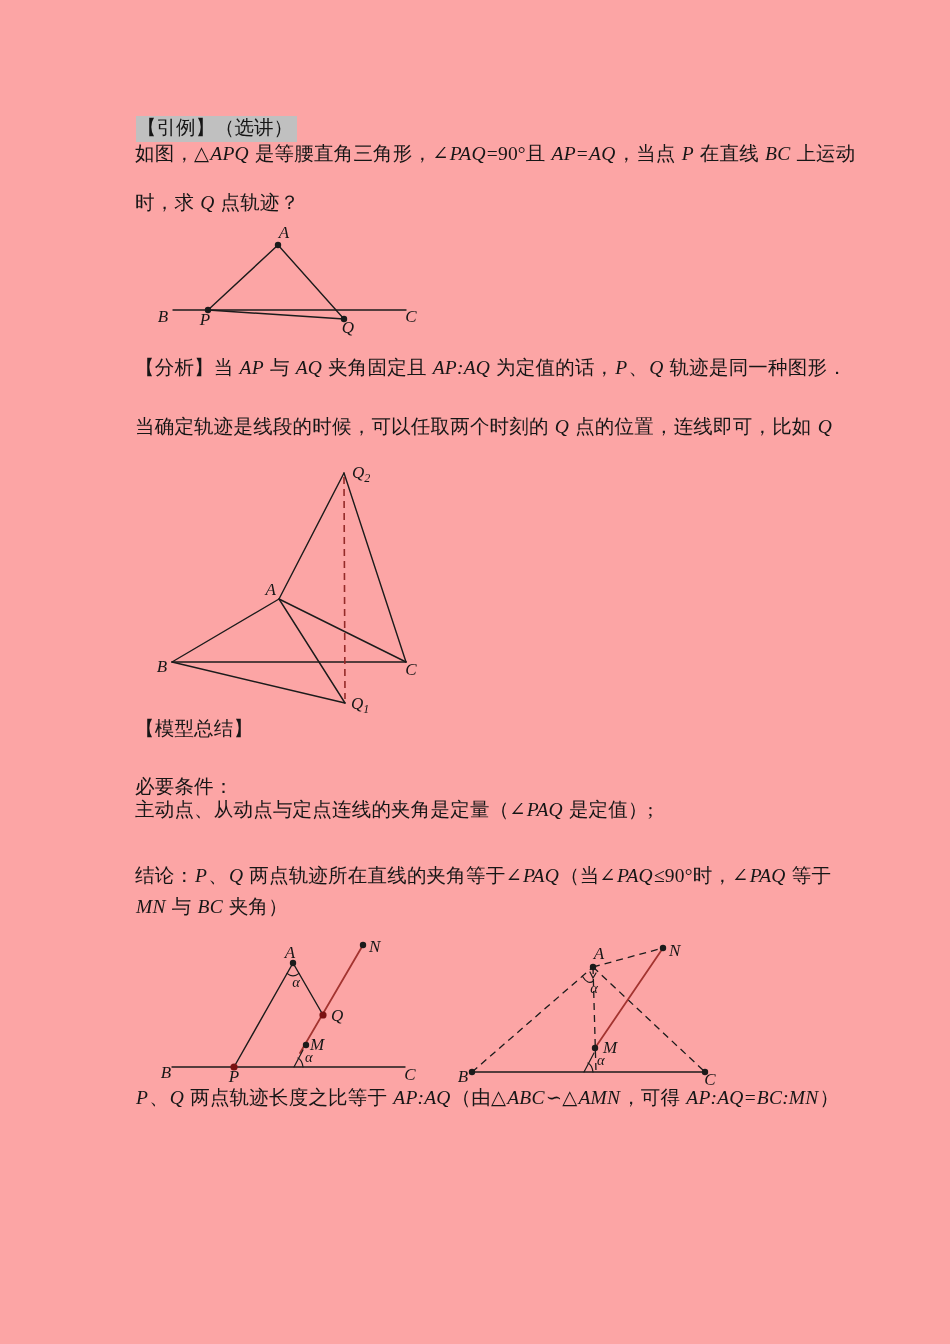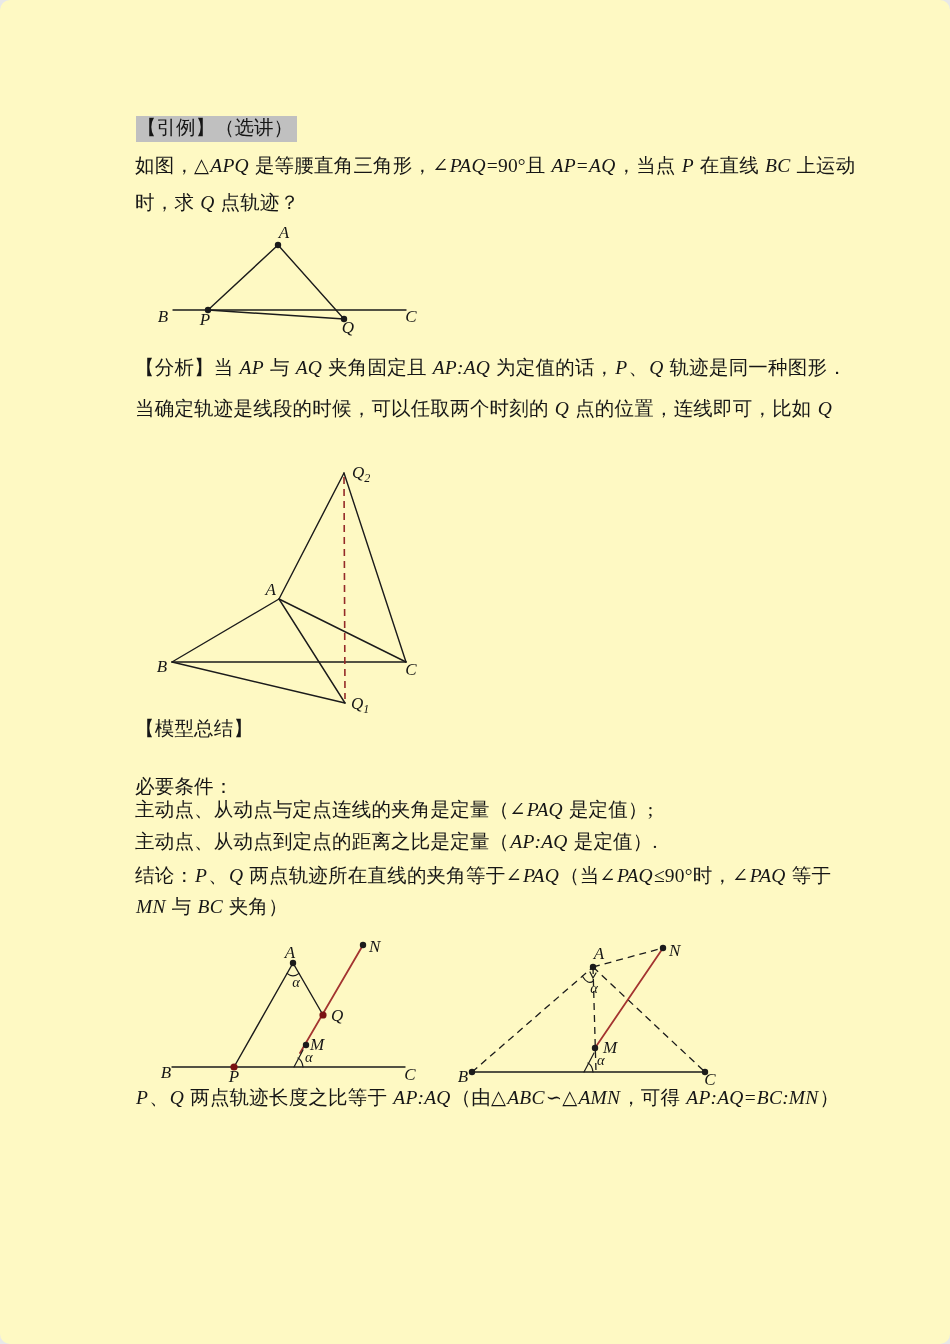--- a/index.html
+++ b/index.html
@@ -1,21 +1,20 @@
 <!DOCTYPE html>
 <html><head>
 <meta charset="utf-8">
 <style>
   html,body{margin:0;padding:0;background:#e8e8e8;}
   .page{
     position:relative;width:950px;height:1344px;margin:0 auto;
-    background:#fef9c3;overflow:hidden;
+    background:#fca5a5;overflow:hidden;
     font-family:"Liberation Serif","DejaVu Serif",serif;
     color:var(--txt,#161616);
-    border-radius:10px;
   }
   .line{
     position:absolute;left:135px;white-space:nowrap;
     font-size:19.5px;line-height:27px;letter-spacing:0.2px;
   }
   .line .it{font-style:italic;padding:0 1px;}
   .hl-header{
     position:absolute;left:136px;top:116px;
     font-size:19.5px;line-height:24px;
     background:var(--hl,#c0c0c0);padding:0 4px 2px 1px;
@@ -35,21 +34,21 @@
   .alpha{font-size:14.5px;}
   .fsub{font-size:12px;font-style:italic;}
 </style>
 </head>
 <body>
 
 <div class="page" style="--hl: #c0c0c0; --ink: #1b1b1b; --txt: #161616; --red: #a33430; --dred: #942a28; --rdot: #7a1212;">
 
   <div class="hl-header">【引例】（选讲）</div>
 
-  <div class="line" style="top:152px"><span>如图，△</span><span class="it">APQ</span><span> 是等腰直角三角形，∠</span><span class="it">PAQ</span><span>=90°且 </span><span class="it">AP</span><span>=</span><span class="it">AQ</span><span>，当点 </span><span class="it">P</span><span> 在直线 </span><span class="it">BC</span><span> 上运动</span></div>
+  <div class="line" style="top:140px"><span>如图，△</span><span class="it">APQ</span><span> 是等腰直角三角形，∠</span><span class="it">PAQ</span><span>=90°且 </span><span class="it">AP</span><span>=</span><span class="it">AQ</span><span>，当点 </span><span class="it">P</span><span> 在直线 </span><span class="it">BC</span><span> 上运动</span></div>
   <div class="line" style="top:189px"><span>时，求 </span><span class="it">Q</span><span> 点轨迹？</span></div>
 
   <svg class="fig" style="left:140px;top:222px" width="290" height="120" viewBox="140 222 290 120">
     <g>
       <line class="stroke" x1="173" y1="310" x2="406" y2="310"></line>
       <line class="stroke" x1="208" y1="310" x2="278" y2="245"></line>
       <line class="stroke" x1="278" y1="245" x2="344" y2="319"></line>
       <line class="stroke" x1="208" y1="310" x2="344" y2="319"></line>
     </g>
     <g>
@@ -60,21 +59,21 @@
     <g>
       <text class="flabel" x="284" y="238" text-anchor="middle">A</text>
       <text class="flabel" x="163" y="322" text-anchor="middle">B</text>
       <text class="flabel" x="205" y="325" text-anchor="middle">P</text>
       <text class="flabel" x="348" y="333" text-anchor="middle">Q</text>
       <text class="flabel" x="411" y="322" text-anchor="middle">C</text>
     </g>
   </svg>
 
   <div class="line" style="top:354px"><span>【分析】当 </span><span class="it">AP</span><span> 与 </span><span class="it">AQ</span><span> 夹角固定且 </span><span class="it">AP:AQ</span><span> 为定值的话，</span><span class="it">P</span><span>、</span><span class="it">Q</span><span> 轨迹是同一种图形．</span></div>
-  <div class="line" style="top:395px"><span>当确定轨迹是线段的时候，可以任取两个时刻的 </span><span class="it">Q</span><span> 点的位置，连线即可，比如 </span><span class="it">Q</span></div>
+  <div class="line" style="top:413px"><span>当确定轨迹是线段的时候，可以任取两个时刻的 </span><span class="it">Q</span><span> 点的位置，连线即可，比如 </span><span class="it">Q</span></div>
 
   <svg class="fig" style="left:145px;top:460px" width="290" height="258" viewBox="145 460 290 258">
     <g>
       <line class="stroke" x1="344" y1="473" x2="279" y2="599"></line>
       <line class="stroke" x1="344" y1="473" x2="406" y2="662"></line>
       <line class="stroke" x1="279" y1="599" x2="172" y2="662"></line>
       <line class="stroke" x1="279" y1="599" x2="406" y2="662"></line>
       <line class="stroke" x1="279" y1="599" x2="345" y2="703"></line>
       <line class="stroke" x1="172" y1="662" x2="406" y2="662"></line>
       <line class="stroke" x1="172" y1="662" x2="345" y2="703"></line>
@@ -85,21 +84,20 @@
       <text class="flabel" x="276" y="595" text-anchor="end">A</text>
       <text class="flabel" x="162" y="672" text-anchor="middle">B</text>
       <text class="flabel" x="411" y="675" text-anchor="middle">C</text>
       <text class="flabel" x="351" y="709"><tspan>Q</tspan><tspan class="fsub" dy="4">1</tspan></text>
     </g>
   </svg>
 
   <div class="line" style="top:715px"><span>【模型总结】</span></div>
   <div class="line" style="top:773px"><span>必要条件：</span></div>
   <div class="line" style="top:796px"><span>主动点、从动点与定点连线的夹角是定量（∠</span><span class="it">PAQ</span><span> 是定值）;</span></div>
-  <div class="line" style="top:828px"><span>主动点、从动点到定点的距离之比是定量（</span><span class="it">AP:AQ</span><span> 是定值）.</span></div>
   <div class="line" style="top:862px"><span>结论：</span><span class="it">P</span><span>、</span><span class="it">Q</span><span> 两点轨迹所在直线的夹角等于∠</span><span class="it">PAQ</span><span>（当∠</span><span class="it">PAQ</span><span>≤90°时，∠</span><span class="it">PAQ</span><span> 等于</span></div>
   <div class="line" style="top:893px"><span class="it">MN</span><span> 与 </span><span class="it">BC</span><span> 夹角）</span></div>
 
   <svg class="fig" style="left:155px;top:932px" width="270" height="155" viewBox="155 932 270 155">
     <g>
       <line class="stroke" x1="172" y1="1067" x2="405" y2="1067"></line>
       <line class="stroke" x1="234" y1="1067" x2="293" y2="963"></line>
       <line class="stroke" x1="293" y1="963" x2="323" y2="1015"></line>
       <line class="red-line" x1="300" y1="1053" x2="363" y2="945"></line>
       <line class="stroke thin" x1="294" y1="1067" x2="303" y2="1050"></line>

